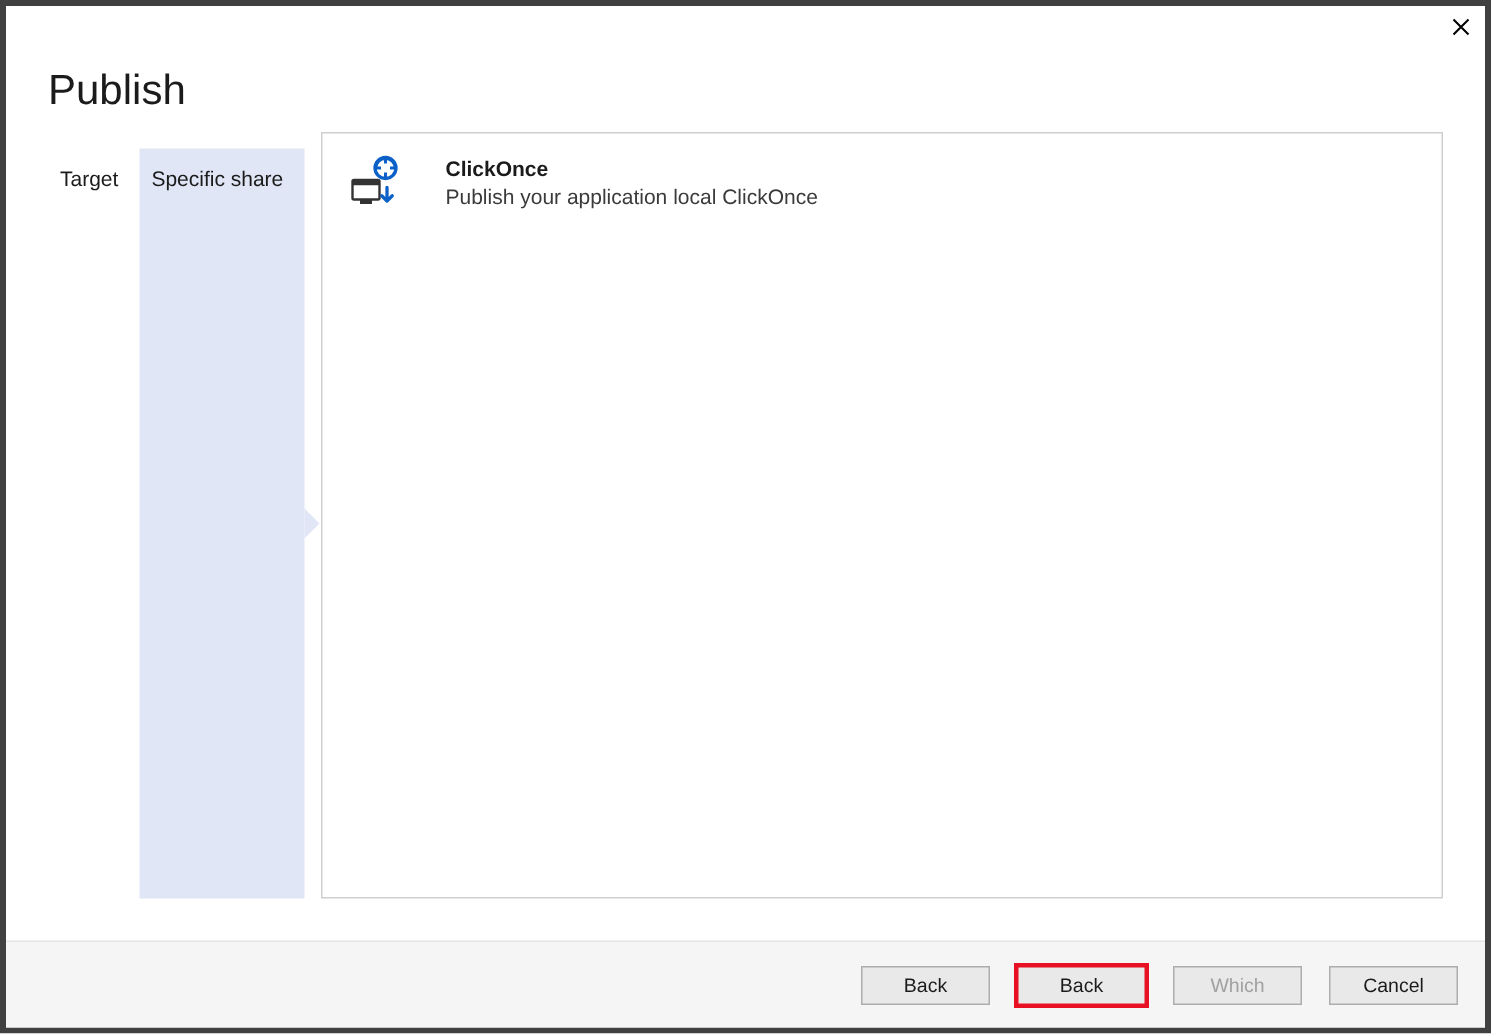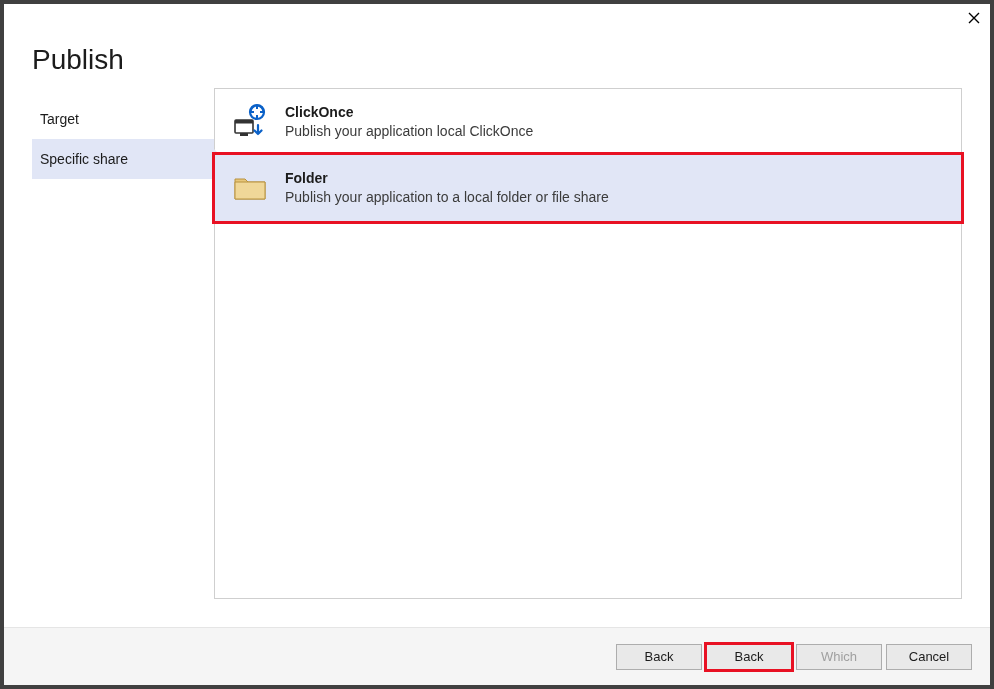--- a/index.html
+++ b/index.html
@@ -47,21 +47,21 @@
     }
     .content {
       display: flex;
       flex: 1;
       padding: 0 28px 0 28px;
       min-height: 0;
     }
     .sidebar {
       width: 182px;
       display: flex;
-      flex-direction: column;
+      flex-direction: row;
       padding-top: 11px;
     }
     .sidebar-item {
       padding: 12px 14px 12px 8px;
       font-size: 14px;
       cursor: pointer;
       position: relative;
     }
     .sidebar-item.selected {
       background: #E1E6F6;
@@ -83,20 +83,21 @@
       border: 1px solid #cfcfcf;
       display: flex;
       flex-direction: column;
       margin-left: 0;
     }
     .option {
       display: flex;
       align-items: flex-start;
       padding: 14px 16px;
       cursor: pointer;
+      gap: 12px;
     }
     .option.selected {
       background: #E1E6F6;
       border: 3px solid #e81123;
       margin: -3px;
       position: relative;
       z-index: 1;
     }
     .option-icon {
       width: 38px;
@@ -122,21 +123,21 @@
       font-weight: 400;
     }
     .footer {
       height: 58px;
       background: #f5f5f5;
       border-top: 1px solid #e5e5e5;
       display: flex;
       align-items: center;
       justify-content: flex-end;
       padding: 0 18px;
-      gap: 4px;
+      gap: 18px;
       margin-top: 28px;
     }
     .btn {
       min-width: 86px;
       height: 26px;
       border: 1px solid #adadad;
       background: #e9e9e9;
       font-size: 13px;
       cursor: pointer;
       font-family: inherit;
@@ -195,32 +196,20 @@
             <rect x="9" y="30" width="8" height="3" fill="#333"></rect>
             <path d="M27 22 L27 31 M23.5 27.5 L27 31 L30.5 27.5" fill="none" stroke="#0b61c8" stroke-width="2.2" stroke-linecap="round" stroke-linejoin="round"></path>
           </svg>
         </div>
         <div class="option-text">
           <div class="option-title">ClickOnce</div>
           <div class="option-desc">Publish your application local ClickOnce</div>
         </div>
       </div>
 
-      <div class="option selected">
-        <div class="option-icon">
-          <svg width="38" height="38" viewBox="0 0 38 38">
-            <path d="M4 10 L4 30 L34 30 L34 13 L17 13 L14 10 Z" fill="#e8c77a" stroke="#b8923e" stroke-width="1"></path>
-            <path d="M4 13 L34 13 L34 30 L4 30 Z" fill="#f0d798" stroke="#b8923e" stroke-width="1"></path>
-          </svg>
-        </div>
-        <div class="option-text">
-          <div class="option-title">Folder</div>
-          <div class="option-desc">Publish your application to a local folder or file share</div>
-        </div>
-      </div>
 
     </div>
 
   </div>
 
   <div class="footer">
     <button class="btn">Back</button>
     <button class="btn highlight">Back</button>
     <button class="btn" disabled="">Which</button>
     <button class="btn">Cancel</button>

